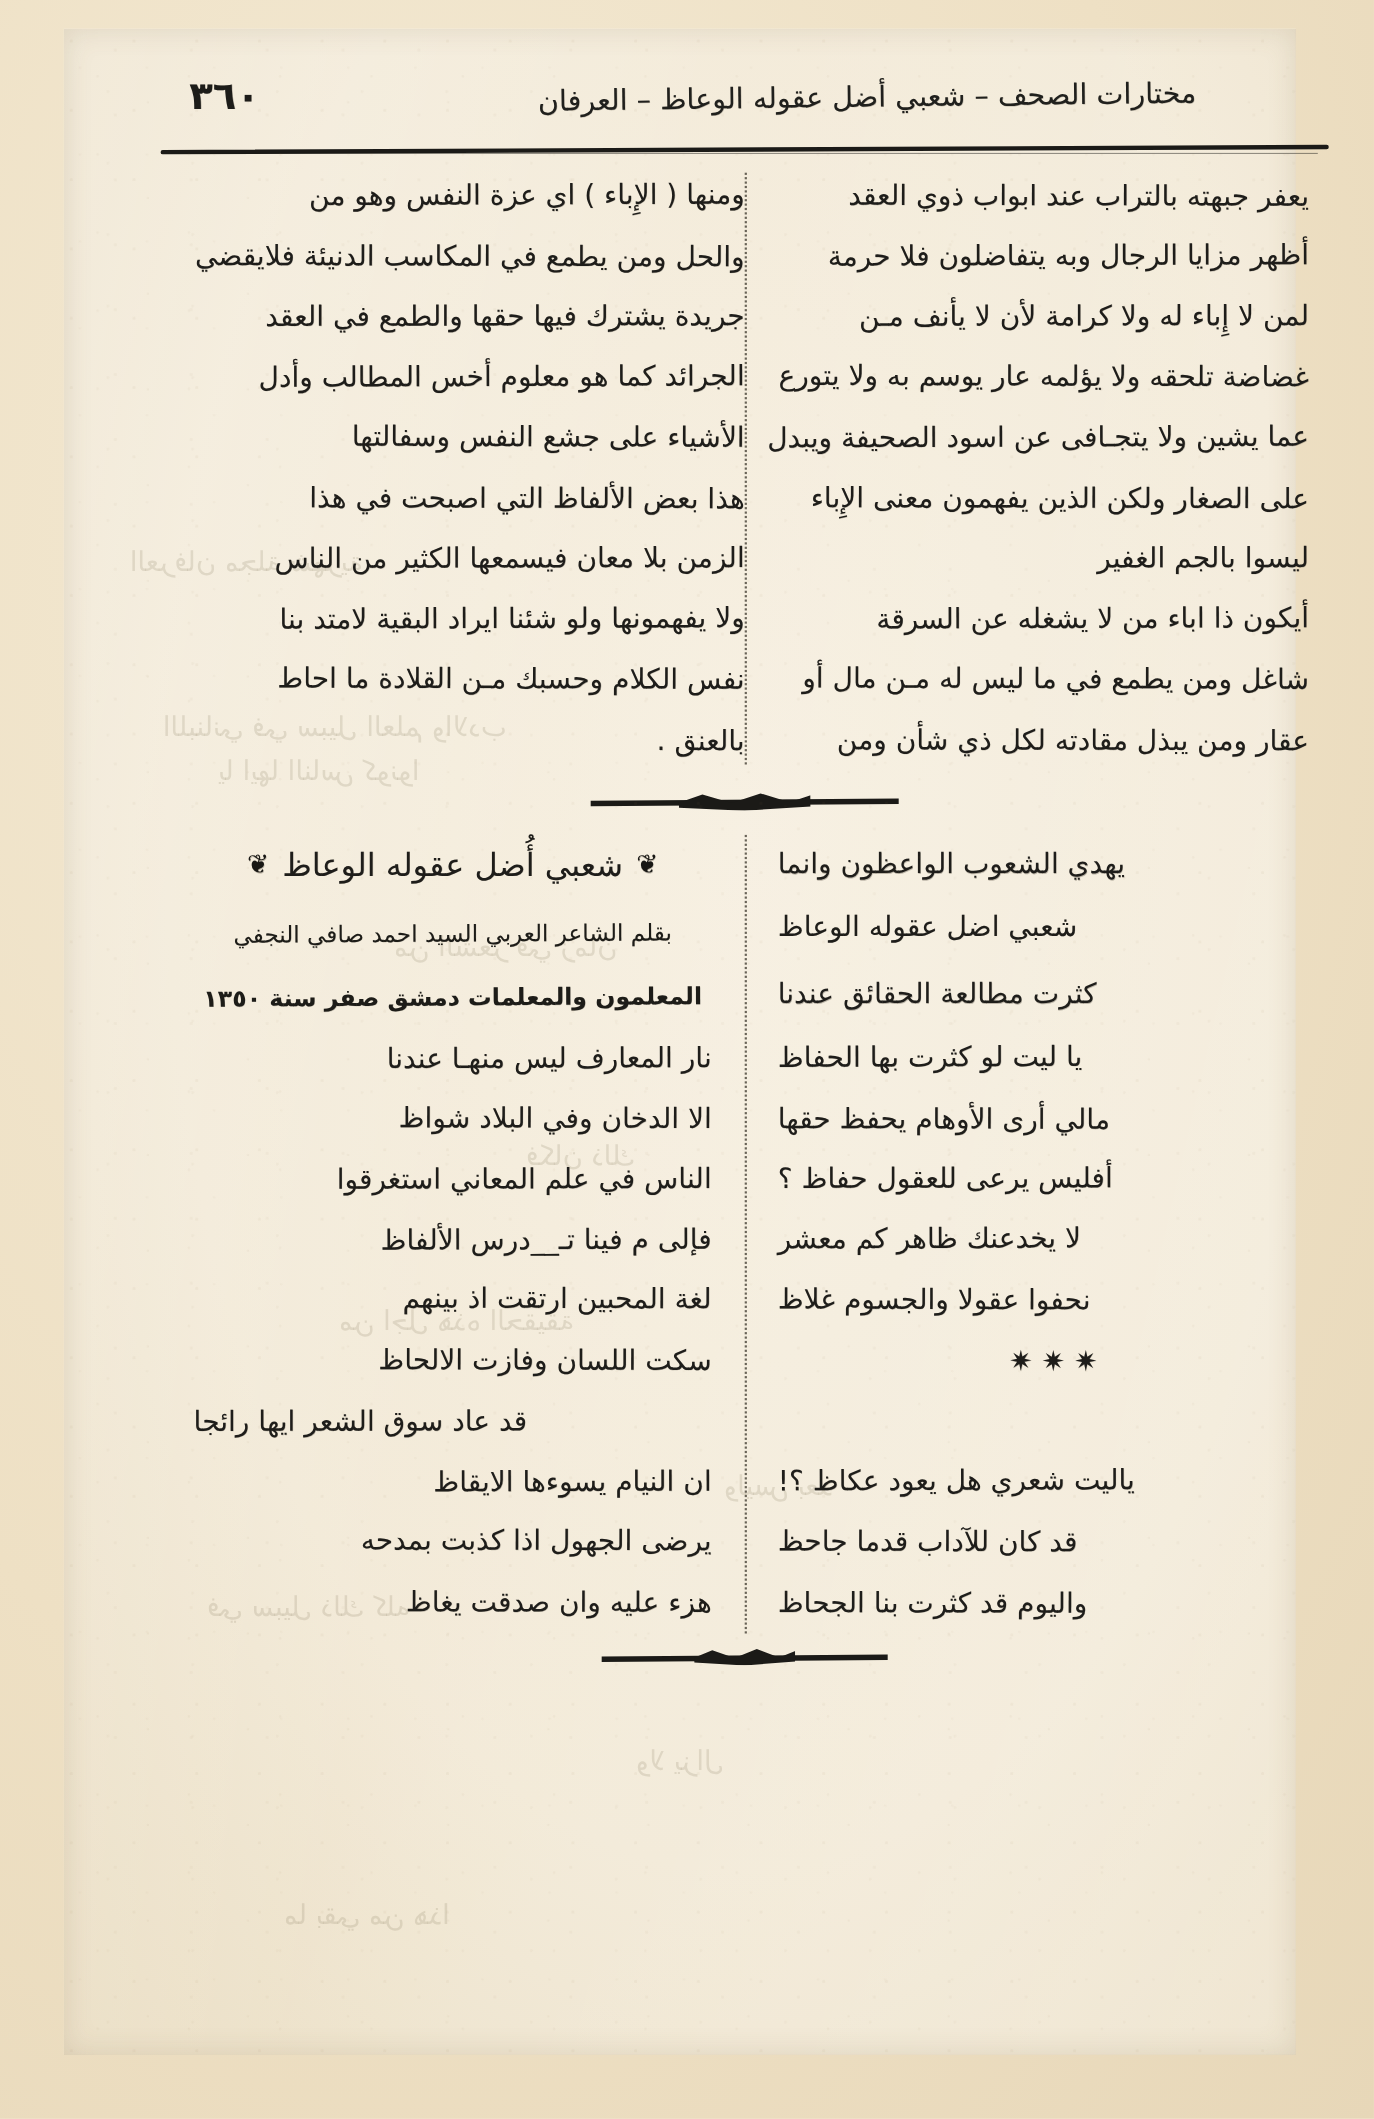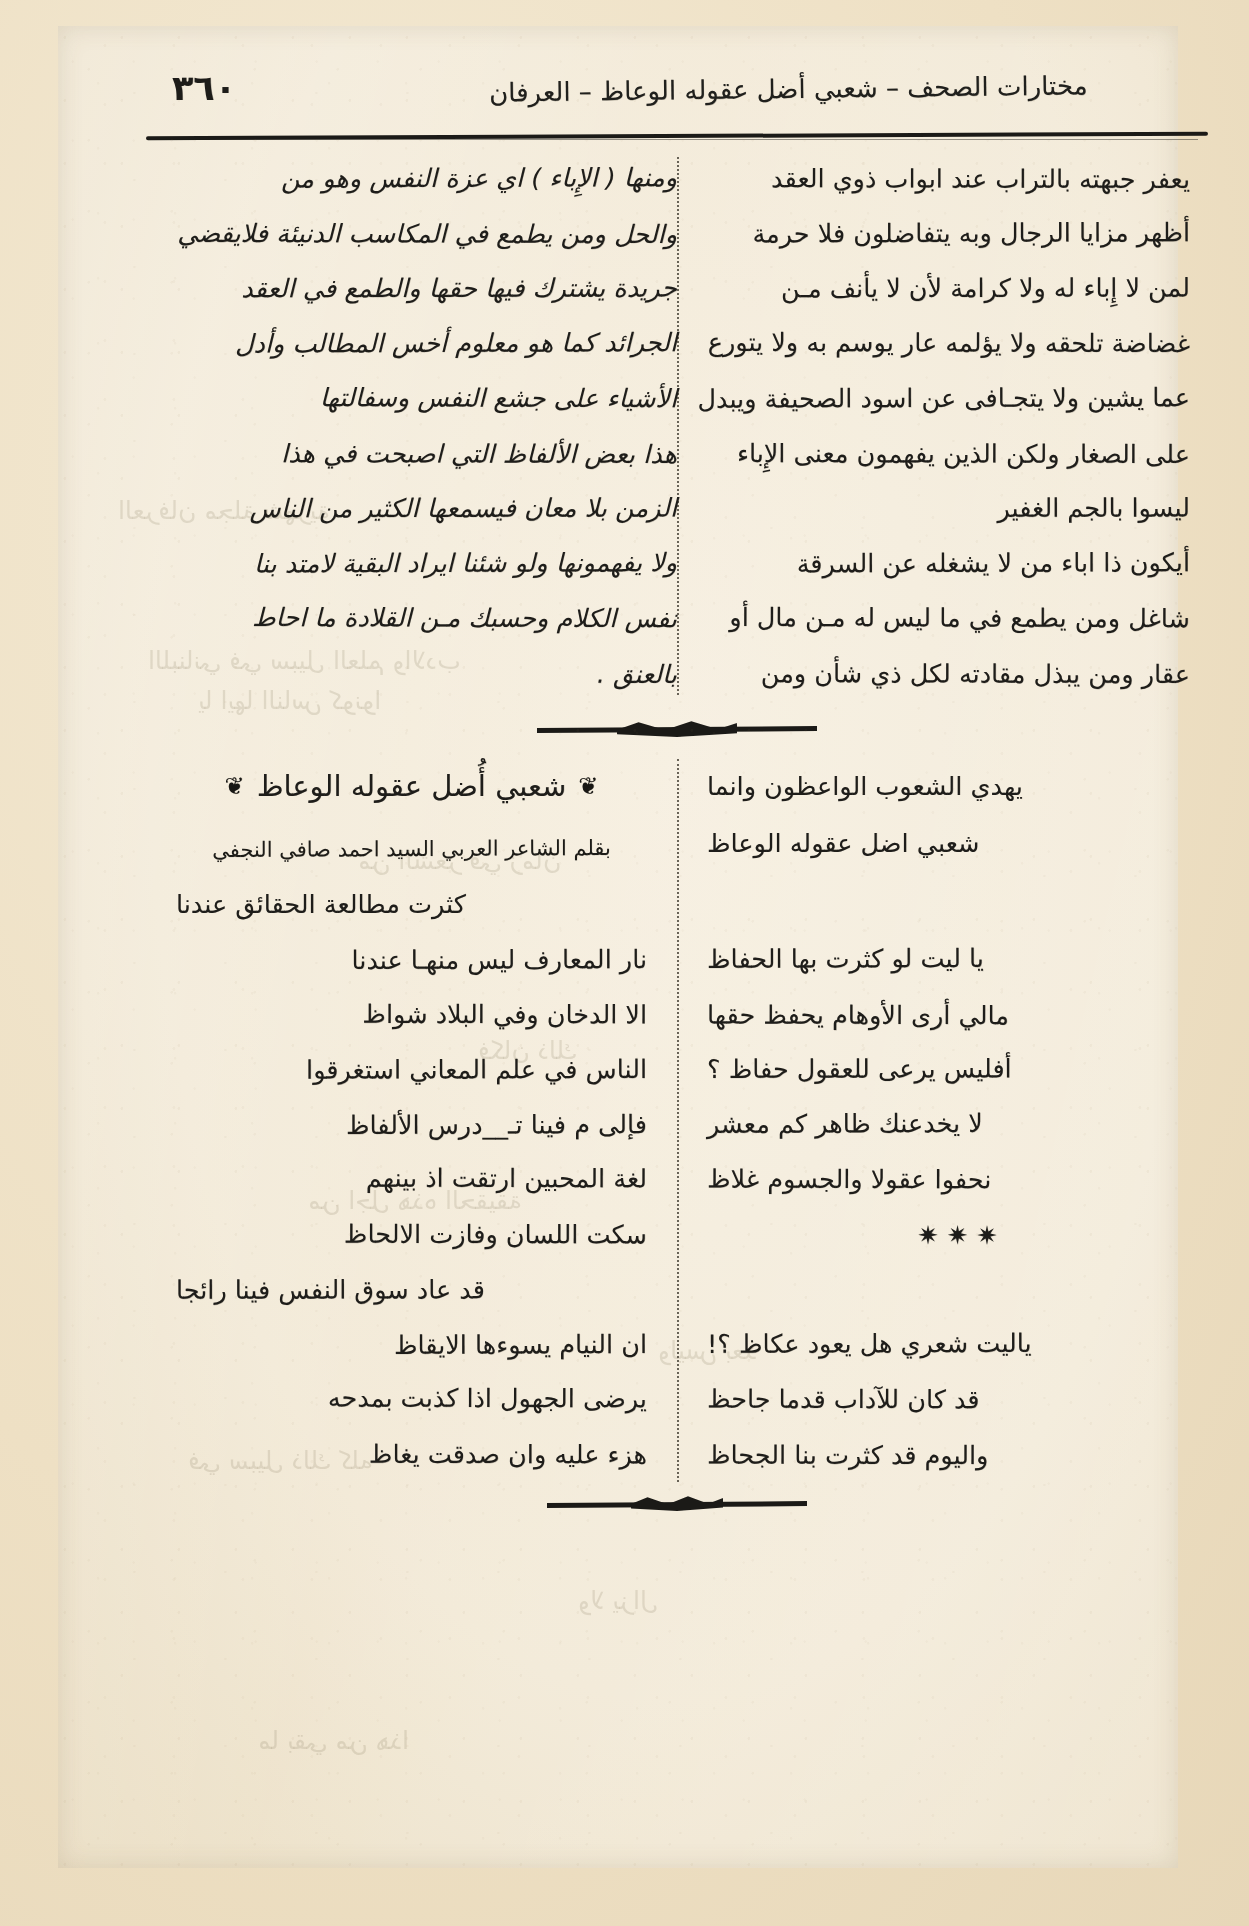--- a/index.html
+++ b/index.html
@@ -127,21 +127,21 @@
   .columns {
     display: flex;
     flex-direction: row-reverse;
     direction: rtl;
     position: relative;
   }
   .col {
     width: 50%;
     box-sizing: border-box;
   }
-  .col-right { padding-left: 18px; font-style: italic; }
+  .col-right { padding-left: 18px; }
   .col-left  { padding-right: 18px; }
 
   
   .gutter-rule {
     position: absolute;
     left: 50%;
     top: 6px;
     bottom: 6px;
     width: 0;
     border-left: 2px dotted #3a352a;
@@ -303,20 +303,23 @@
         </div>
 
         <div class="verse-row">
           <div class="hemistich second" style="padding:0;">
             <div class="byline">بقلم الشاعر العربي السيد احمد صافي النجفي</div>
           </div>
           <div class="hemistich first">شعبي اضل عقوله الوعاظ</div>
         </div>
 
         <div class="verse-row">
+          <div class="hemistich second" style="padding:0;">
+            <div class="byline bold">المعلمون والمعلمات دمشق صفر سنة ١٣٥٠</div>
+          </div>
           <div class="hemistich first">كثرت مطالعة الحقائق عندنا</div>
         </div>
 
         <div class="verse-row j1">
           <div class="hemistich second">نار المعارف ليس منهـا عندنا</div>
           <div class="hemistich first">يا ليت لو كثرت بها الحفاظ</div>
         </div>
         <div class="verse-row j2">
           <div class="hemistich second">الا الدخان وفي البلاد شواظ</div>
           <div class="hemistich first">مالي أرى الأوهام يحفظ حقها</div>
@@ -331,21 +334,21 @@
         </div>
         <div class="verse-row j4">
           <div class="hemistich second">لغة المحبين ارتقت اذ بينهم</div>
           <div class="hemistich first">نحفوا عقولا والجسوم غلاظ</div>
         </div>
         <div class="verse-row j2">
           <div class="hemistich second">سكت اللسان وفازت الالحاظ</div>
           <div class="hemistich first" style="text-align:center;">✷ ✷ ✷</div>
         </div>
         <div class="verse-row j3">
-          <div class="hemistich first">قد عاد سوق النفس فينا رائجا</div>
+          <div class="hemistich first">قد عاد سوق الشعر ايها رائجا</div>
         </div>
         <div class="verse-row j1">
           <div class="hemistich second">ان النيام يسوءها الايقاظ</div>
           <div class="hemistich first">ياليت شعري هل يعود عكاظ ؟!</div>
         </div>
         <div class="verse-row j4">
           <div class="hemistich second">يرضى الجهول اذا كذبت بمدحه</div>
           <div class="hemistich first">قد كان للآداب قدما جاحظ</div>
         </div>
         <div class="verse-row j2">

